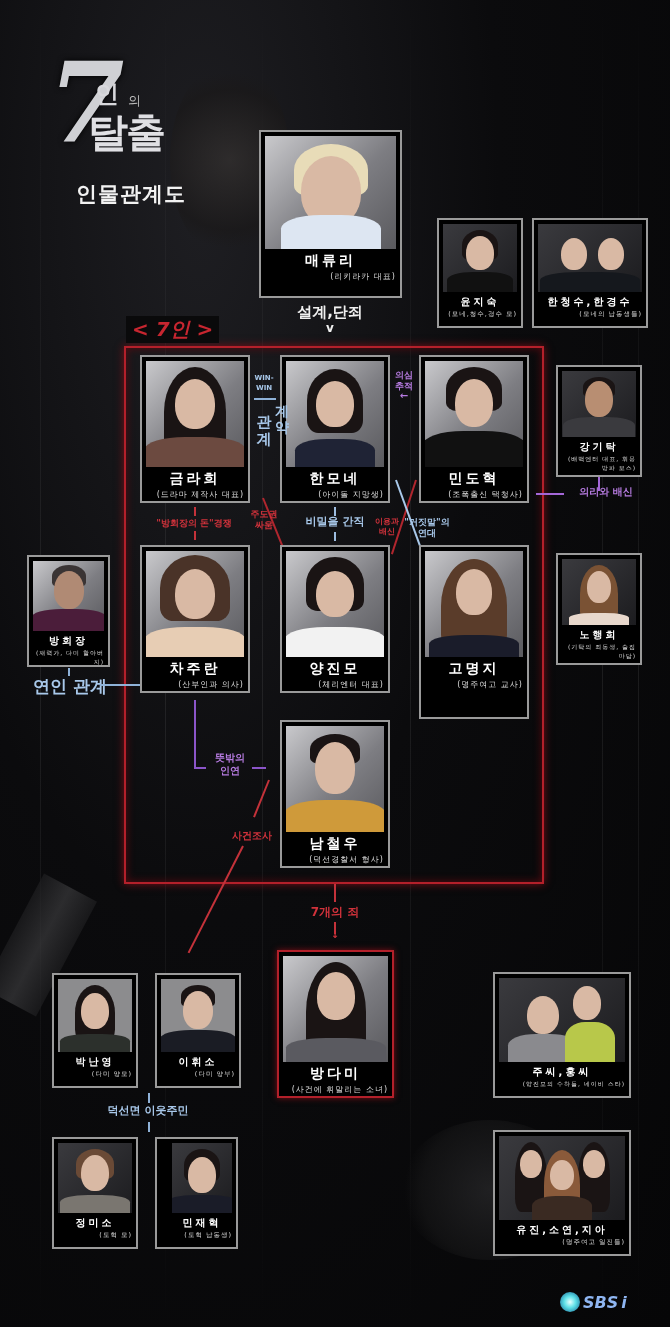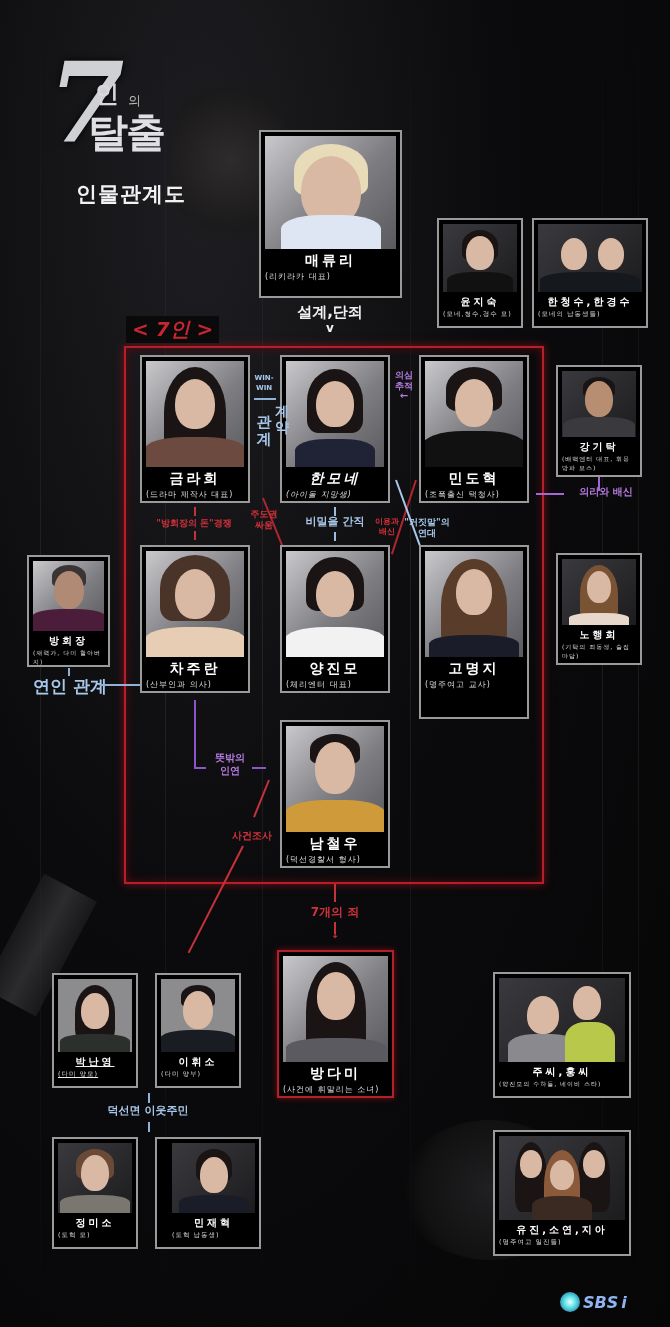--- a/index.html
+++ b/index.html
@@ -13,21 +13,21 @@
   .logo-ui { left:128px; top:92px; font-size:13px; color:#bbb; }
   .logo-tal { left:88px; top:105px; font-size:40px; font-weight:bold; color:#e0e0e4; letter-spacing:-2px; }
   .subtitle { left:76px; top:180px; font-size:21px; font-weight:bold; color:#f2f2f2; letter-spacing:1px; }
   .card { position:absolute; border:2px solid #9a9a9a; background:#000; box-sizing:border-box; padding:4px 4px 0 4px; }
   .photo { width:100%; background:linear-gradient(135deg, #c9c9cc 0%, #7d7d82 55%, #5a5a5e 100%); position:relative; overflow:hidden; }
   .photo.dark { background:linear-gradient(135deg, #3a3a3e, #1c1c1f); }
   .head { position:absolute; left:50%; transform:translateX(-50%); border-radius:50% 50% 45% 45%; background:#d9b9a4; }
   .hair { position:absolute; left:50%; transform:translateX(-50%); border-radius:50% 50% 20% 20%; background:#1a1414; }
   .body { position:absolute; left:50%; transform:translateX(-50%); bottom:0; border-radius:40% 40% 0 0; }
   .name { text-align:center; color:#fff; font-weight:bold; letter-spacing:3px; }
-  .role { text-align:left; color:#ddd; letter-spacing:1px; }
+  .role { text-align:right; color:#ddd; letter-spacing:1px; }
   .lg .name { font-size:14px; margin-top:3px; }
   .lg .role { font-size:8px; margin-top:1px; }
   .sm .name { font-size:10px; margin-top:3px; }
   .sm .role { font-size:6.5px; margin-top:1px; }
   .redbox { left:124px; top:346px; width:420px; height:538px; border:2px solid #b3202a; box-shadow:0 0 8px #7a0f16, inset 0 0 8px #5a0a10; box-sizing:border-box; }
   .seven-tag { left:126px; top:316px; font-size:20px; font-weight:bold; color:#c72630; font-style:italic; background:#0a0a0b; padding:0 6px; }
   .line { position:absolute; }
   .lbl { position:absolute; font-weight:bold; text-align:center; line-height:1.15; }
   .red { color:#d0323b; } .blue { color:#a8c8ea; } .purple { color:#b67be0; } .white { color:#f0f0f0; }
   .sbs { left:560px; top:1292px; display:flex; align-items:center; gap:3px; }
@@ -91,21 +91,21 @@
 
 <div class="card lg" style="left:140px;top:355px;width:110px;height:148px;">
   <div class="photo" style="height:106px;">
     <div class="hair" style="top:6px;width:62px;height:90px;"></div>
     <div class="head" style="top:18px;width:40px;height:50px;"></div>
     <div class="body" style="width:100px;height:30px;background:#6c4a40;"></div>
   </div>
   <div class="name">금라희</div>
   <div class="role">(드라마 제작사 대표)</div>
 </div>
-<div class="card lg" style="left:280px;top:355px;width:110px;height:148px;font-style:italic;">
+<div class="card lg" style="left:280px;top:355px;width:110px;height:148px;">
   <div class="photo" style="height:106px;">
     <div class="hair" style="top:8px;width:56px;height:64px;"></div>
     <div class="head" style="top:20px;width:38px;height:46px;"></div>
     <div class="body" style="width:80px;height:28px;background:#1f2335;"></div>
   </div>
   <div class="name">한모네</div>
   <div class="role">(아이돌 지망생)</div>
 </div>
 <div class="card lg" style="left:419px;top:355px;width:110px;height:148px;">
   <div class="photo" style="height:106px;">
@@ -240,21 +240,21 @@
 <div class="card lg" style="left:277px;top:950px;width:117px;height:148px;border-color:#b3202a;box-shadow:0 0 6px #7a0f16;">
   <div class="photo" style="height:106px;">
     <div class="hair" style="top:6px;width:60px;height:100px;"></div>
     <div class="head" style="top:16px;width:38px;height:48px;"></div>
     <div class="body" style="width:100px;height:24px;background:#5a5a60;"></div>
   </div>
   <div class="name">방다미</div>
   <div class="role">(사건에 휘말리는 소녀)</div>
 </div>
 
-<div class="card sm" style="left:52px;top:973px;width:86px;height:115px;text-decoration:underline;">
+<div class="card sm" style="left:52px;top:973px;width:86px;height:115px;">
   <div class="photo" style="height:73px;background:#8c8c8e;">
     <div class="hair" style="top:6px;width:40px;height:56px;"></div>
     <div class="head" style="top:14px;width:28px;height:36px;"></div>
     <div class="body" style="width:70px;height:18px;background:#2c302c;"></div>
   </div>
   <div class="name">박난영</div>
   <div class="role">(다미 양모)</div>
 </div>
 <div class="card sm" style="left:155px;top:973px;width:86px;height:115px;">
   <div class="photo" style="height:73px;background:#8c8c8e;">
@@ -271,21 +271,21 @@
 
 <div class="card sm" style="left:52px;top:1137px;width:86px;height:112px;">
   <div class="photo dark" style="height:70px;">
     <div class="hair" style="top:6px;width:38px;height:30px;background:#6a4a36;"></div>
     <div class="head" style="top:12px;width:28px;height:36px;"></div>
     <div class="body" style="width:70px;height:18px;background:#7a7670;"></div>
   </div>
   <div class="name">정미소</div>
   <div class="role">(도혁 모)</div>
 </div>
-<div class="card sm" style="left:155px;top:1137px;width:106px;height:112px;padding-left:15px;">
+<div class="card sm" style="left:155px;top:1137px;width:83px;height:112px;padding-left:15px;">
   <div class="photo dark" style="height:70px;">
     <div class="hair" style="top:6px;width:36px;height:32px;"></div>
     <div class="head" style="top:14px;width:28px;height:36px;"></div>
     <div class="body" style="width:70px;height:18px;background:#1a1c28;"></div>
   </div>
   <div class="name">민재혁</div>
   <div class="role">(도혁 남동생)</div>
 </div>
 
 <div class="card sm" style="left:493px;top:972px;width:138px;height:126px;">

